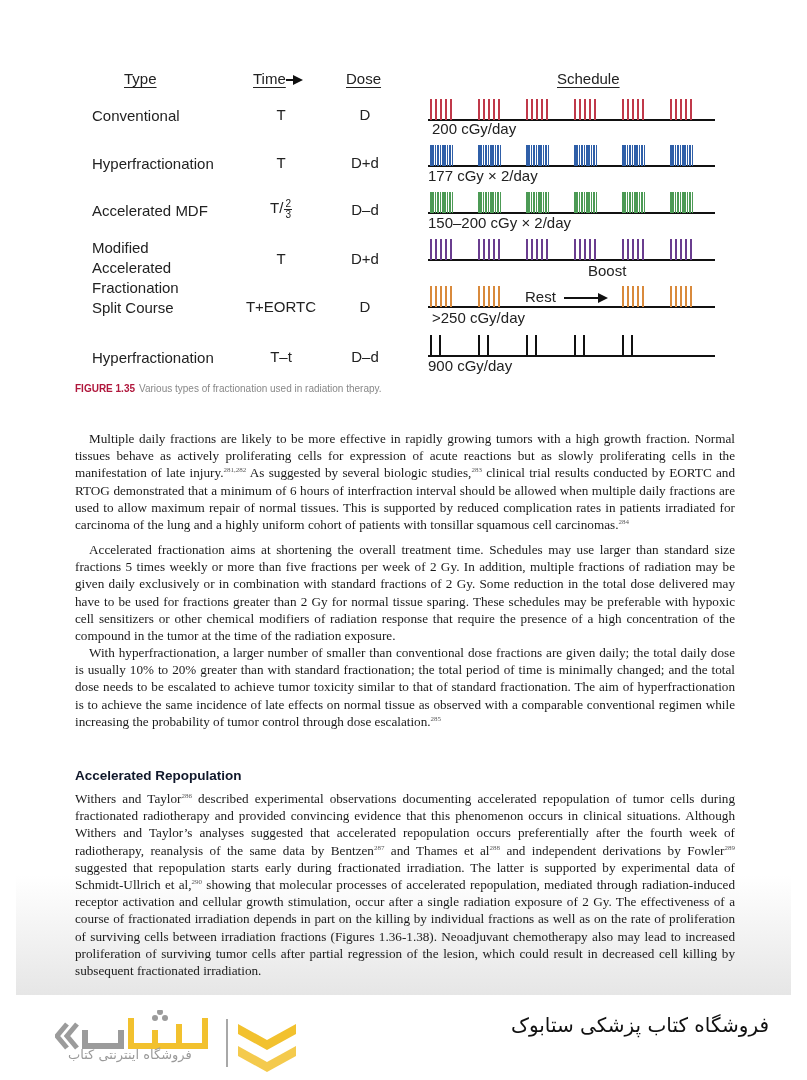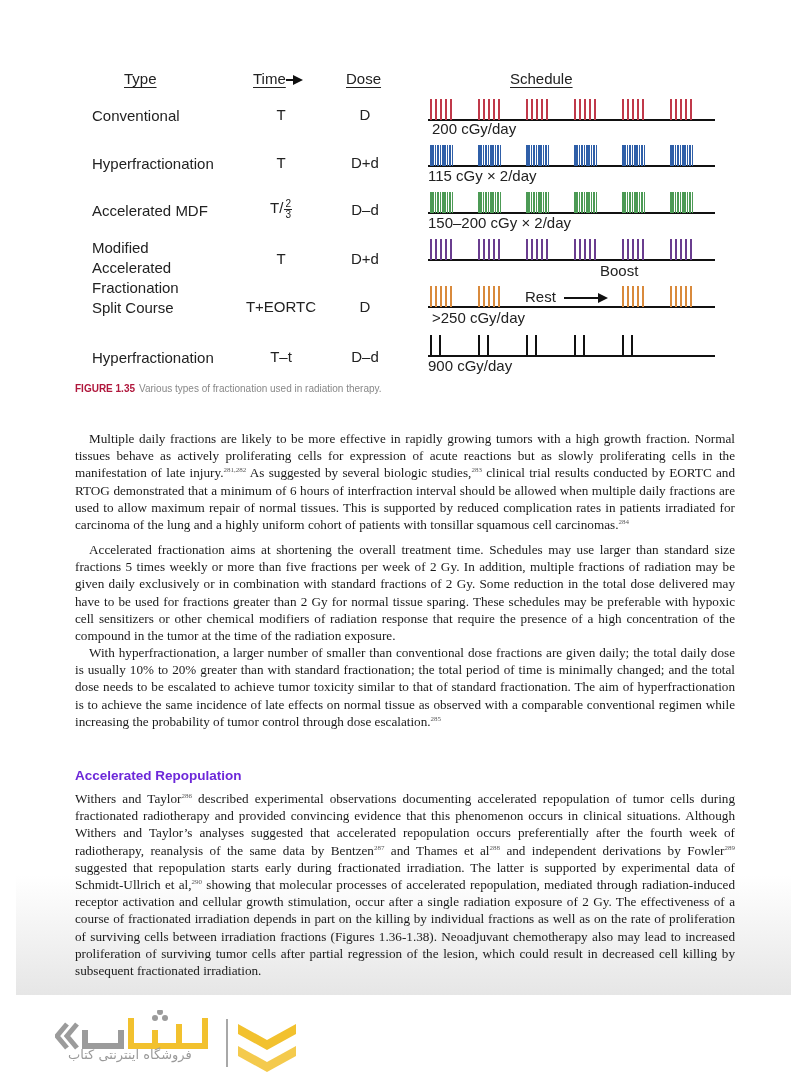--- a/index.html
+++ b/index.html
@@ -10,42 +10,42 @@
       position: absolute; left: 16px; top: 0; width: 775px; height: 995px;
       background: linear-gradient(to bottom, #ffffff 0%, #ffffff 88%, #e6e6e6 100%);
     }
 
     
     .figure { position: absolute; left: 0; top: 0; width: 807px; height: 400px; font-family: "Liberation Sans", sans-serif; }
     .fig-hdr { position: absolute; top: 70px; font-size: 15px; color: #222; text-decoration: underline; text-underline-offset: 3px; }
     .fig-hdr.type { left: 124px; }
     .fig-hdr.time { left: 253px; }
     .fig-hdr.dose { left: 346px; }
-    .fig-hdr.sched { left: 510px; }
+    .fig-hdr.sched { left: 557px; }
     .time-arrow { display: inline-block; width: 0; height: 0; border-top: 5px solid transparent; border-bottom: 5px solid transparent; border-left: 10px solid #111; vertical-align: middle; margin-left: -1px; }
     .time-shaft { display: inline-block; width: 8px; height: 2px; background: #111; vertical-align: middle; }
 
     .row-label { position: absolute; left: 92px; font-size: 15px; color: #222; line-height: 20px; }
     .row-time { position: absolute; font-size: 15px; color: #222; text-align: center; width: 80px; }
     .row-dose { position: absolute; font-size: 15px; color: #222; text-align: center; width: 60px; }
     .frac { display: inline-flex; flex-direction: column; font-size: 10px; line-height: 10px; vertical-align: middle; text-align: center; margin-left: 1px; }
     .frac .num { border-bottom: 1px solid #222; padding: 0 1px; }
 
     .sched-line { position: absolute; left: 428px; width: 287px; height: 2px; background: #111; }
     .tick { position: absolute; width: 1.5px; height: 21px; }
     .sched-caption { position: absolute; font-size: 15px; color: #222; }
 
     .fig-caption { position: absolute; left: 75px; top: 383px; font-size: 10px; color: #888; }
     .fig-caption .fig-num { color: #b0173c; font-weight: bold; margin-right: 4px; }
 
     
     .body-text { position: absolute; left: 75px; width: 660px; font-size: 13.2px; line-height: 17.2px; text-align: justify; color: #1a1a1a; }
     .body-text p { text-indent: 14px; }
     .body-text sup { font-size: 7px; line-height: 0; color: #555; }
-    .section-h { position: absolute; left: 75px; top: 768px; font-family: "Liberation Sans", sans-serif; font-weight: bold; font-size: 13.5px; color: #6d28d9; }
+    .section-h { position: absolute; left: 75px; top: 768px; font-family: "Liberation Sans", sans-serif; font-weight: bold; font-size: 13.5px; color: #0f172a; }
 
     
     .footer { position: absolute; left: 0; top: 995px; width: 807px; height: 85px; background: #ffffff; }
     .logo { position: absolute; left: 55px; top: 15px; width: 270px; height: 62px; }
     .logo-divider { position: absolute; left: 226px; top: 24px; width: 2px; height: 48px; background: #a8a8a8; }
     .logo-sub { position: absolute; left: 68px; top: 52px; font-size: 13px; color: #9a9a9a; font-family: "DejaVu Sans", sans-serif; direction: rtl; }
     .footer-title { position: absolute; right: 38px; top: 18px; font-size: 20px; color: #111; font-family: "DejaVu Sans", sans-serif; direction: rtl; }
     .footer-url { position: absolute; left: 420px; top: 44px; font-size: 24px; letter-spacing: 7px; color: #111; font-family: "DejaVu Sans", sans-serif; }
     .footer-url .hl { color: #f2bb1b; }
   </style>
@@ -65,40 +65,40 @@
   <span class="row-dose" style="left:335px;top:106px">D</span>
   <div class="sched-line" style="top:119px"></div>
   <div id="ticks0"></div>
   <span class="sched-caption" style="left:432px;top:120px">200 cGy/day</span>
 
   <span class="row-label" style="top:154px">Hyperfractionation</span>
   <span class="row-time" style="left:241px;top:154px">T</span>
   <span class="row-dose" style="left:335px;top:154px">D+d</span>
   <div class="sched-line" style="top:165px"></div>
   <div id="ticks1"></div>
-  <span class="sched-caption" style="left:428px;top:167px">115 cGy × 2/day</span>
+  <span class="sched-caption" style="left:428px;top:167px">177 cGy × 2/day</span>
 
   <span class="row-label" style="top:201px">Accelerated MDF</span>
   <span class="row-time" style="left:241px;top:199px"><span>T/</span><span class="frac">
         <span class="num">2</span>
         <span>3</span>
       </span></span>
   <span class="row-dose" style="left:335px;top:201px">D–d</span>
   <div class="sched-line" style="top:212px"></div>
   <div id="ticks2"></div>
   <span class="sched-caption" style="left:428px;top:214px">150–200 cGy × 2/day</span>
 
   <span class="row-label" style="top:238px">Modified</span>
   <span class="row-label" style="top:258px">Accelerated</span>
   <span class="row-label" style="top:278px">Fractionation</span>
   <span class="row-time" style="left:241px;top:250px">T</span>
   <span class="row-dose" style="left:335px;top:250px">D+d</span>
   <div class="sched-line" style="top:259px"></div>
   <div id="ticks3"></div>
-  <span class="sched-caption" style="left:600px;top:262px">Boost</span>
+  <span class="sched-caption" style="left:588px;top:262px">Boost</span>
 
   <span class="row-label" style="top:298px">Split Course</span>
   <span class="row-time" style="left:241px;top:298px">T+EORTC</span>
   <span class="row-dose" style="left:335px;top:298px">D</span>
   <div class="sched-line" style="top:306px"></div>
   <div id="ticks4"></div>
   <span class="sched-caption" style="left:525px;top:288px">Rest</span>
   <span style="position:absolute;left:564px;top:297px;width:36px;height:2px;background:#111"></span>
   <span style="position:absolute;left:598px;top:293px;width:0;height:0;border-top:5px solid transparent;border-bottom:5px solid transparent;border-left:10px solid #111"></span>
   <span class="sched-caption" style="left:432px;top:309px">&gt;250 cGy/day</span>
@@ -350,13 +350,14 @@
     <path d="M76 8 L76 36 L100 36 L100 20 M100 36 L124 36 L124 14 M124 36 L150 36 L150 8" stroke="#f2c12e" stroke-width="6" fill="none"></path>
     <circle cx="100" cy="8" r="3" fill="#9b9b9b"></circle>
       <circle cx="110" cy="8" r="3" fill="#9b9b9b"></circle>
       <circle cx="105" cy="2" r="3" fill="#9b9b9b"></circle>
 
     <path d="M183 14 L212 30 L241 14 L241 24 L212 40 L183 24 Z" fill="#f2c12e"></path>
     <path d="M183 36 L212 52 L241 36 L241 46 L212 62 L183 46 Z" fill="#f2c12e" opacity="0.85"></path>
   </svg>
   <div class="logo-divider"></div>
   <span class="logo-sub">فروشگاه اینترنتی کتاب</span>
+  <span class="footer-title">فروشگاه کتاب پزشکی ستابوک</span>
 </div>
 
 </body></html>

